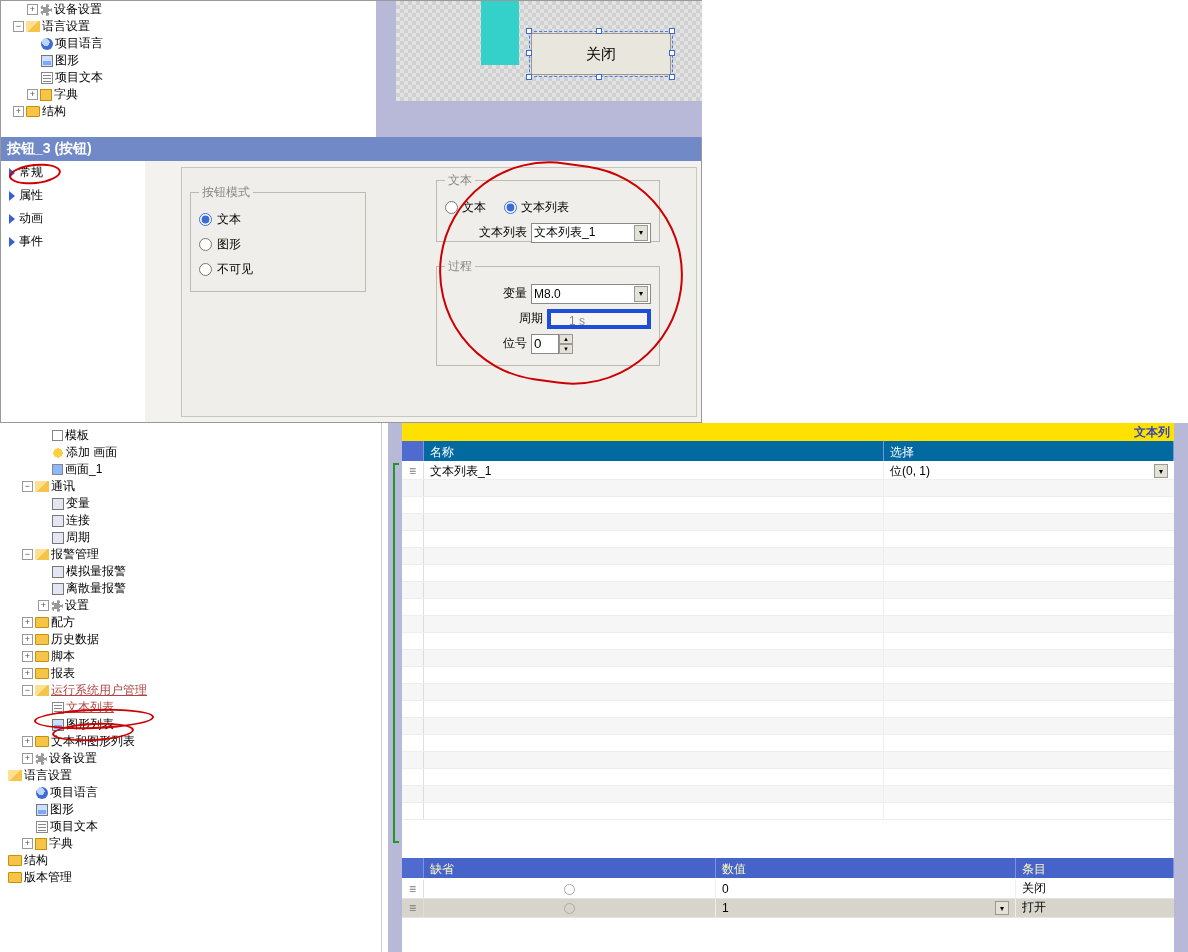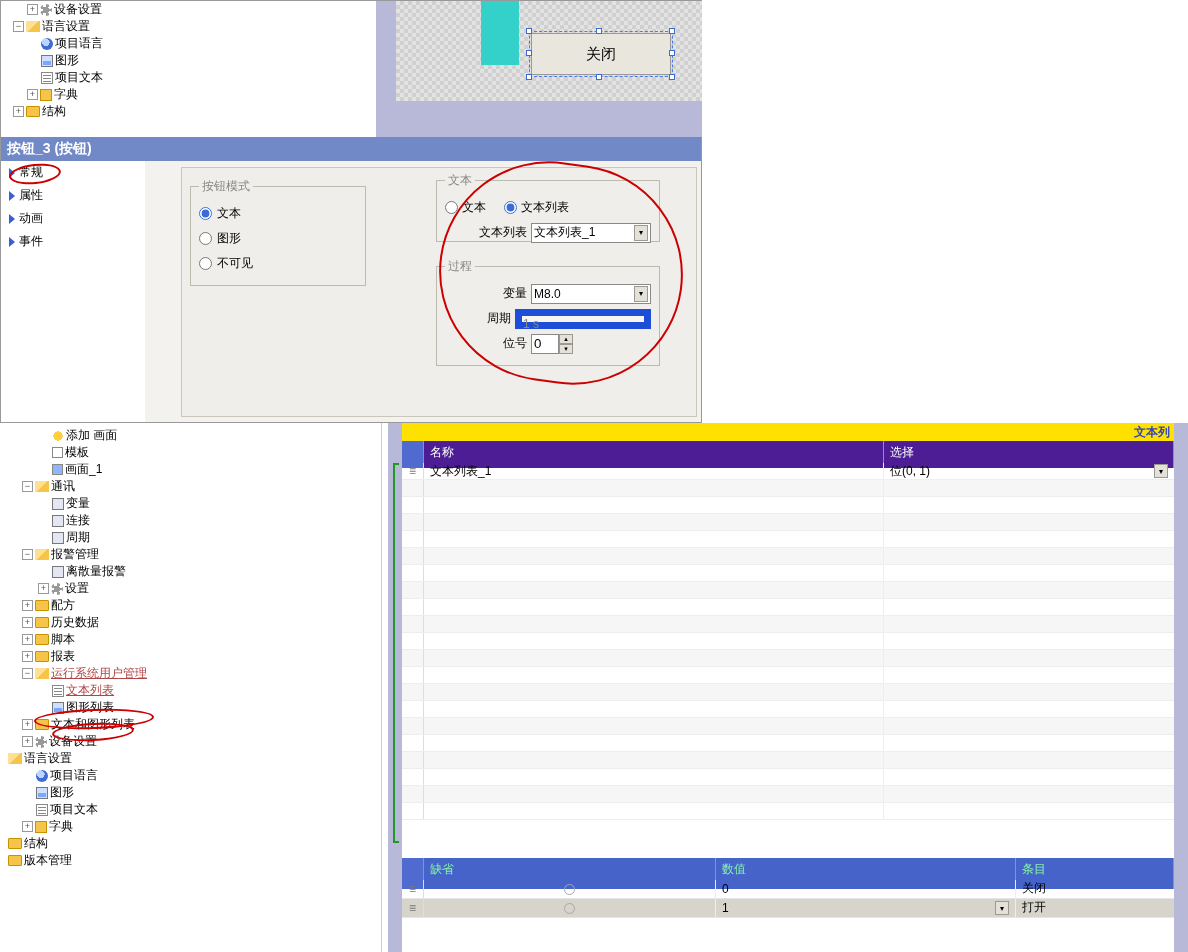--- a/index.html
+++ b/index.html
@@ -41,30 +41,30 @@
 .prop-body{position:absolute;left:0;top:160px;right:0;bottom:0;background:#f3f2ee}
 .prop-nav{position:absolute;left:0;top:0;width:144px;bottom:0;background:#fff}
 .prop-nav-item{padding:3px 8px;display:flex;align-items:center;gap:4px;cursor:pointer}
 .prop-nav .arrow{display:inline-block;width:0;height:0;border-top:5px solid transparent;border-bottom:5px solid transparent;border-left:6px solid #3a5fd4}
 .prop-nav .active{color:#000}
 .red-circle1{position:absolute;left:8px;top:3px;width:52px;height:20px;border:2px solid #c00;border-radius:50%;pointer-events:none;transform:rotate(-6deg)}
 
 .prop-right{position:absolute;left:180px;top:6px;width:516px;height:250px;background:#efeeea;border:1px solid #c9c6bb}
 fieldset{border:1px solid #bdbaae;margin:0;padding:6px 8px 8px 8px;position:absolute;background:#efeeea}
 legend{color:#888;padding:0 3px;font-size:12px}
-.fs-mode{left:8px;top:10px;width:176px;height:108px}
+.fs-mode{left:8px;top:16px;width:176px;height:108px}
 .fs-text{left:254px;top:4px;width:224px;height:70px}
 .fs-proc{left:254px;top:90px;width:224px;height:108px}
 .radio-row{height:25px;display:flex;align-items:center;gap:5px}
 input[type=radio]{accent-color:#3a6cd4;margin:0}
 .field-row{display:flex;align-items:center;height:25px;gap:4px;justify-content:flex-end}
 .field-row label{text-align:right}
 .ddl{width:120px;height:20px;border:1px solid #8a8a8a;background:#fff;padding:0 2px;display:flex;align-items:center;justify-content:space-between}
 .ddl .arr{width:14px;height:16px;background:#e4e2d8;border:1px solid #9a9a90;display:flex;align-items:center;justify-content:center;font-size:8px}
-.txtbox{width:136px;height:20px;border:7px solid #1d4ed8;background:#f6f5f1;color:#888;padding:1px 1px}
+.txtbox{width:104px;height:20px;border:4px solid #1d4ed8;background:#f6f5f1;color:#888;padding:1px 18px}
 .spin{width:44px;height:20px;display:flex}
 .spin input{width:28px;border:1px solid #8a8a8a;padding:0 2px}
 .spinbtns{width:14px;display:flex;flex-direction:column}
 .spinbtns span{flex:1;border:1px solid #9a9a90;background:#e4e2d8;font-size:7px;text-align:center;line-height:8px;cursor:pointer}
 
 .red-free{position:absolute;border:2px solid #c00;border-radius:50%;pointer-events:none}
 
 .red-big{left:438px;top:162px;width:244px;height:220px;border:2px solid #c00;border-radius:110px/110px;transform:rotate(8deg)}
 
 
@@ -72,36 +72,36 @@
 .btm-tree{position:absolute;left:0;top:0;width:382px;height:529px;background:#fff;border-right:1px solid #ccc;padding-top:4px}
 .tree-underline{text-decoration:underline;color:#b04545}
 .red-circle2{position:absolute;left:34px;top:286px;width:120px;height:20px;border:2px solid #c00;border-radius:50%;pointer-events:none;transform:rotate(-2deg)}
 .red-circle3{position:absolute;left:52px;top:300px;width:82px;height:18px;border:2px solid #c00;border-radius:50%;pointer-events:none;transform:rotate(-3deg)}
 
 
 .btm-right{position:absolute;left:388px;top:0;right:0;bottom:0;background:#b8b8d8}
 .btm-inner{position:absolute;left:14px;top:0;right:14px;bottom:0;background:#fff}
 .yellow-title{position:absolute;right:0;top:0;height:18px;background:#ffe100;color:#3044b8;font-weight:bold;font-size:12px;padding:1px 4px}
 .yellow-hdr-bar{position:absolute;left:0;top:0;right:0;height:18px;background:#ffe100}
-.hdr{position:absolute;top:18px;left:0;right:0;height:27px;background:#4c1d95;color:#fff;display:flex}
+.hdr{position:absolute;top:18px;left:0;right:0;height:20px;background:#0369a1;color:#fff;display:flex}
 .hdr .corner{width:22px;border-right:1px solid #7b93db;background:#4f6bd0}
 .hdr .col{padding:3px 6px;border-right:1px solid #7b93db}
 .grid{position:absolute;left:0;top:40px;right:0;height:372px;overflow:hidden}
 .gridrow{height:17px;display:flex;border-bottom:1px solid #eee}
 .gridrow:nth-child(even){background:#f6f6f6}
 .gridrow .rowcorner{width:22px;border-right:1px solid #ddd;display:flex;align-items:center;justify-content:center;color:#777}
 .gridrow .c1{flex:1;padding:0 6px;border-right:1px solid #eee}
 .gridrow .c2{width:290px;padding:0 6px;display:flex;align-items:center;justify-content:space-between}
 .gridrow .c2 .arr{width:14px;height:14px;background:#e4e2d8;border:1px solid #9a9a90;display:flex;align-items:center;justify-content:center;font-size:8px}
 .green-bracket{position:absolute;left:-9px;top:40px;width:6px;height:380px;border-left:2px solid #1f9a1f;border-top:2px solid #1f9a1f;border-bottom:2px solid #1f9a1f}
 
 
 .yellow2{position:absolute;left:0;top:417px;right:0;height:18px;background:#ffe100}
 .yellow2 .lbl{position:absolute;right:4px;top:1px;color:#3044b8;font-weight:bold}
-.hdr2{position:absolute;left:0;top:435px;right:0;height:31px;background:#4563c8;color:#86efac;display:flex}
+.hdr2{position:absolute;left:0;top:435px;right:0;height:20px;background:#4563c8;color:#fef9c3;display:flex}
 .hdr2 .corner{width:22px;border-right:1px solid #7b93db;background:#4f6bd0}
 .hdr2 .col{padding:3px 6px;border-right:1px solid #7b93db}
 .grid2{position:absolute;left:0;top:457px;right:0}
 .g2row{height:19px;display:flex;border-bottom:1px solid #e5e5e5}
 .g2row .rowcorner{width:22px;border-right:1px solid #ddd;display:flex;align-items:center;justify-content:center;color:#777}
 .g2row .c1{width:292px;border-right:1px solid #eee;display:flex;align-items:center;justify-content:center}
 .g2row .c2{width:300px;border-right:1px solid #eee;padding:0 6px;display:flex;align-items:center}
 .g2row .c3{flex:1;padding:0 6px}
 .g2row .c2 .arr{width:14px;height:14px;background:#e4e2d8;border:1px solid #9a9a90;display:flex;align-items:center;justify-content:center;font-size:8px}
 .sel-row{background:#d6d4cb}
@@ -272,27 +272,27 @@
     </div>
 
     <div class="red-free red-big"></div>
   </div>
 
   <div class="bottom-half">
 
     <div class="btm-tree">
       <div class="tree-row">
           <span class="pad" style="width:46px"></span>
+          <span class="sq-icon"></span>
+          <span>模板</span>
+        </div>
+      <div class="tree-row">
+          <span class="pad" style="width:46px"></span>
           <span class="star-icon"></span>
           <span>添加 画面</span>
-        </div>
-      <div class="tree-row">
-          <span class="pad" style="width:46px"></span>
-          <span class="sq-icon"></span>
-          <span>模板</span>
         </div>
       <div class="tree-row">
           <span class="pad" style="width:46px"></span>
           <span class="sq-icon blue-sq"></span>
           <span>画面_1</span>
         </div>
       <div class="tree-row">
           <span class="pad" style="width:16px"></span>
           <span class="expander">−</span>
           <span class="folder-icon open"></span>
@@ -311,20 +311,25 @@
       <div class="tree-row">
           <span class="pad" style="width:46px"></span>
           <span class="leaf-icon"></span>
           <span>周期</span>
         </div>
       <div class="tree-row">
           <span class="pad" style="width:16px"></span>
           <span class="expander">−</span>
           <span class="folder-icon open"></span>
           <span>报警管理</span>
+        </div>
+      <div class="tree-row">
+          <span class="pad" style="width:46px"></span>
+          <span class="leaf-icon"></span>
+          <span>模拟量报警</span>
         </div>
       <div class="tree-row">
           <span class="pad" style="width:46px"></span>
           <span class="leaf-icon"></span>
           <span>离散量报警</span>
         </div>
       <div class="tree-row">
           <span class="pad" style="width:32px"></span>
           <span class="expander">+</span>
           <span class="gear-icon"></span>

